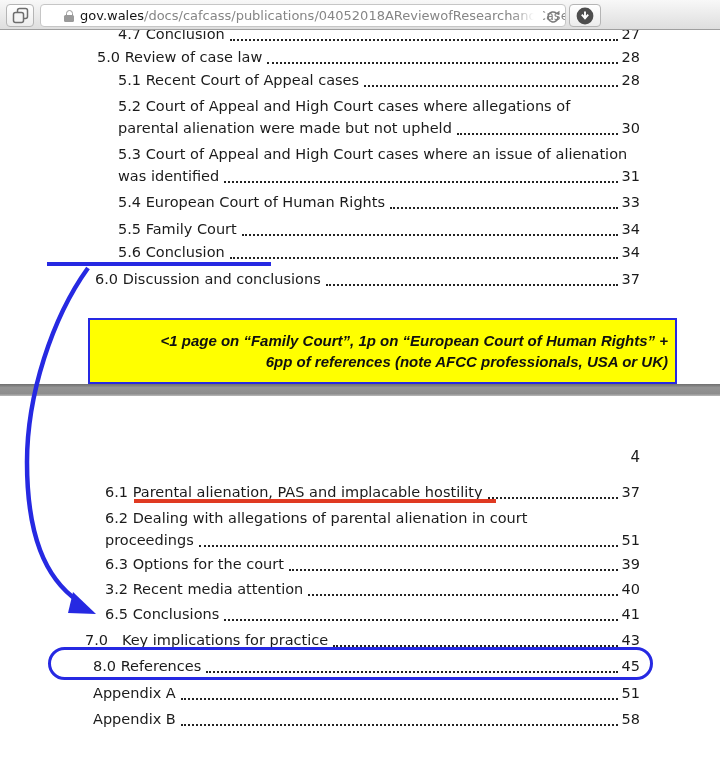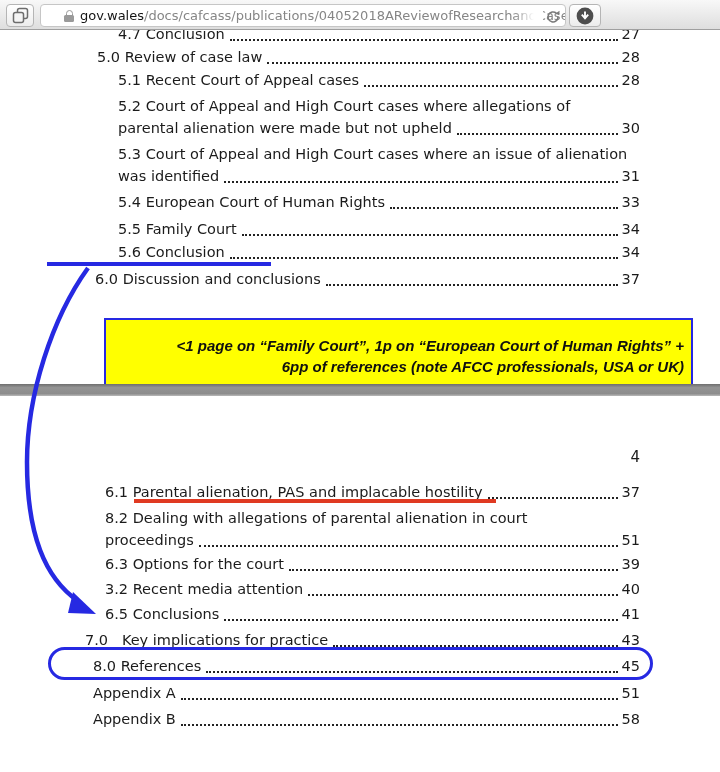--- a/index.html
+++ b/index.html
@@ -44,21 +44,21 @@
   .row .pg{flex:0 0 auto;text-align:right;}
   .wrapline{position:absolute;font-size:14.5px;color:var(--text-ink);line-height:19px;white-space:nowrap;}
 
   .blue-underline{position:absolute;left:47px;top:262px;width:224px;height:4px;
     background:var(--annotation-blue);}
   .red-underline{position:absolute;left:134px;top:499px;width:362px;height:3.5px;
     background:var(--annotation-red);}
   .ref-oval{position:absolute;left:48px;top:647px;width:605px;height:33px;
     border:3px solid var(--annotation-blue);border-radius:17px;}
 
-  .note-box{position:absolute;left:104px;top:318px;width:589px;height:75px;
+  .note-box{position:absolute;left:88px;top:318px;width:589px;height:66px;
     background:var(--note-bg);border:2.5px solid var(--annotation-blue);
     display:flex;flex-direction:column;justify-content:center;
     padding:2px 7px;text-align:right;}
   .note-box div{font-family:"Liberation Sans",sans-serif;font-weight:bold;font-style:italic;
     font-size:15px;line-height:21px;color:#101010;white-space:nowrap;}
 
   .page-break{position:absolute;left:0;top:384px;width:720px;height:12px;
     background:linear-gradient(#6e6e6e,#949494 30%,#8d8d8d 80%,#b9b9b9);}
   .pagenum4{position:absolute;right:80px;top:448px;font-size:15px;color:var(--text-ink);}
 
@@ -157,21 +157,21 @@
   <div class="page-break"></div>
 
   <div class="pagenum4">4</div>
 
   <div class="row" style="left:105px;top:483px">
     <span class="t">6.1 Parental alienation, PAS and implacable hostility</span>
     <span class="leader"></span>
     <span class="pg">37</span>
   </div>
   <div class="red-underline"></div>
-  <div class="wrapline" style="left:105px;top:509px">8.2 Dealing with allegations of parental alienation in court</div>
+  <div class="wrapline" style="left:105px;top:509px">6.2 Dealing with allegations of parental alienation in court</div>
   <div class="row" style="left:105px;top:531px">
     <span class="t">proceedings</span>
     <span class="leader"></span>
     <span class="pg">51</span>
   </div>
   <div class="row" style="left:105px;top:555px">
     <span class="t">6.3 Options for the court</span>
     <span class="leader"></span>
     <span class="pg">39</span>
   </div>

